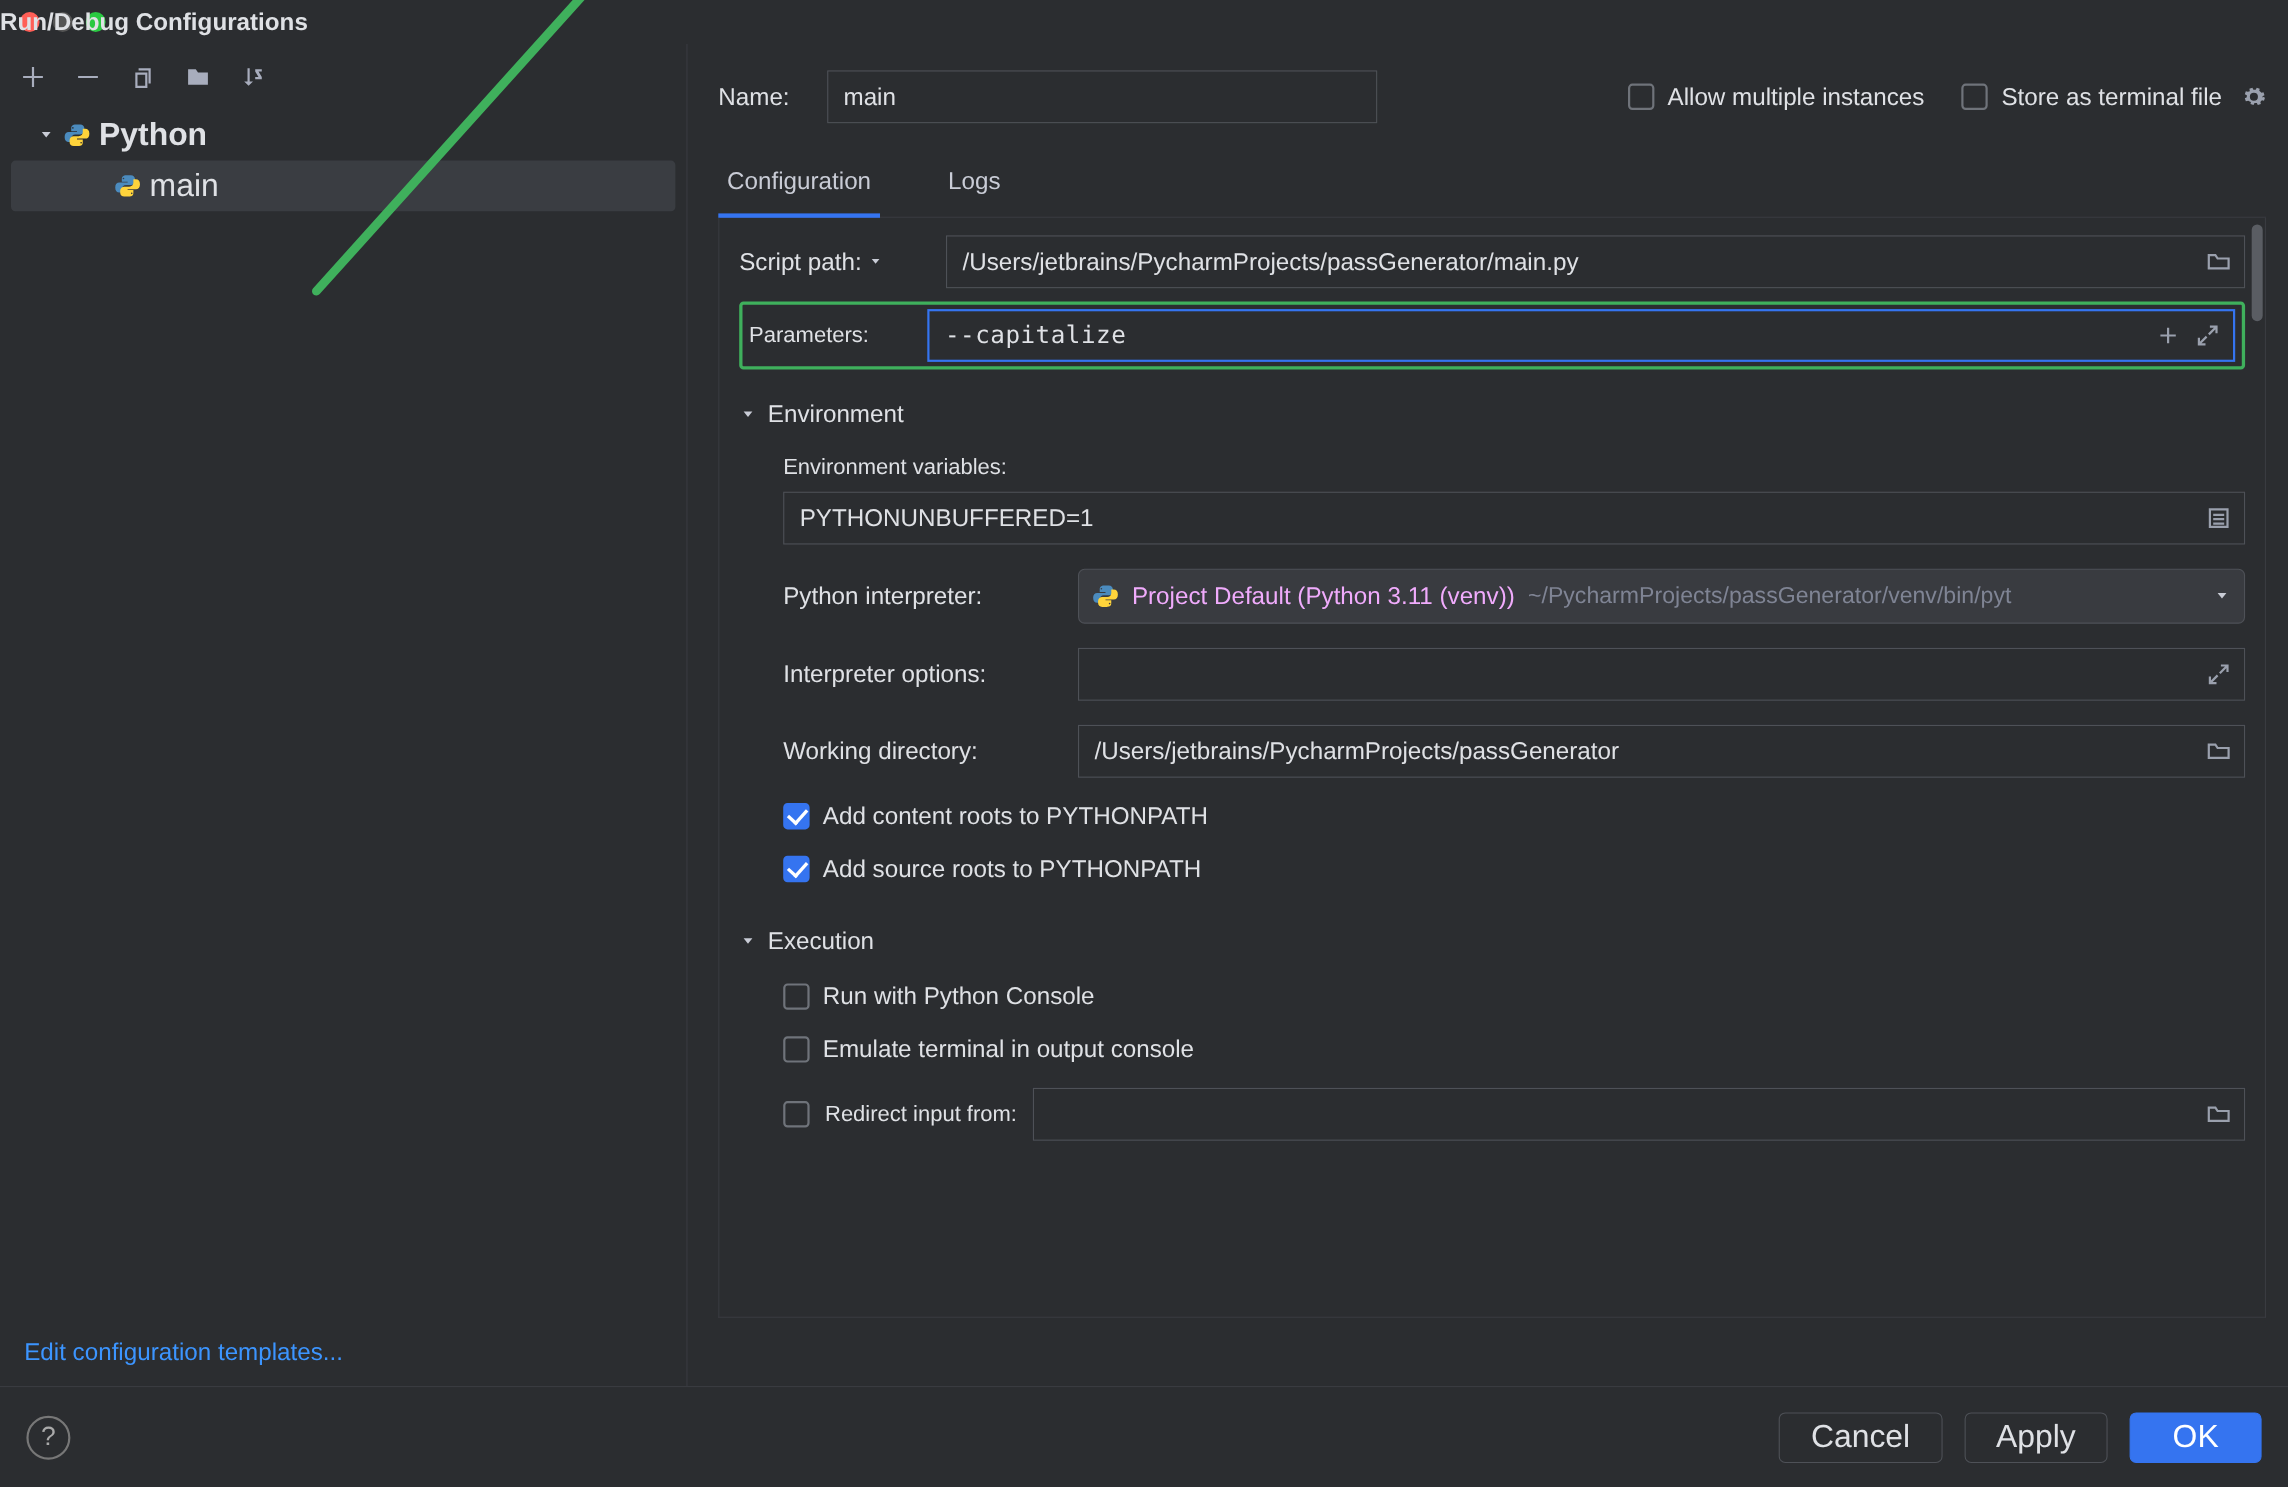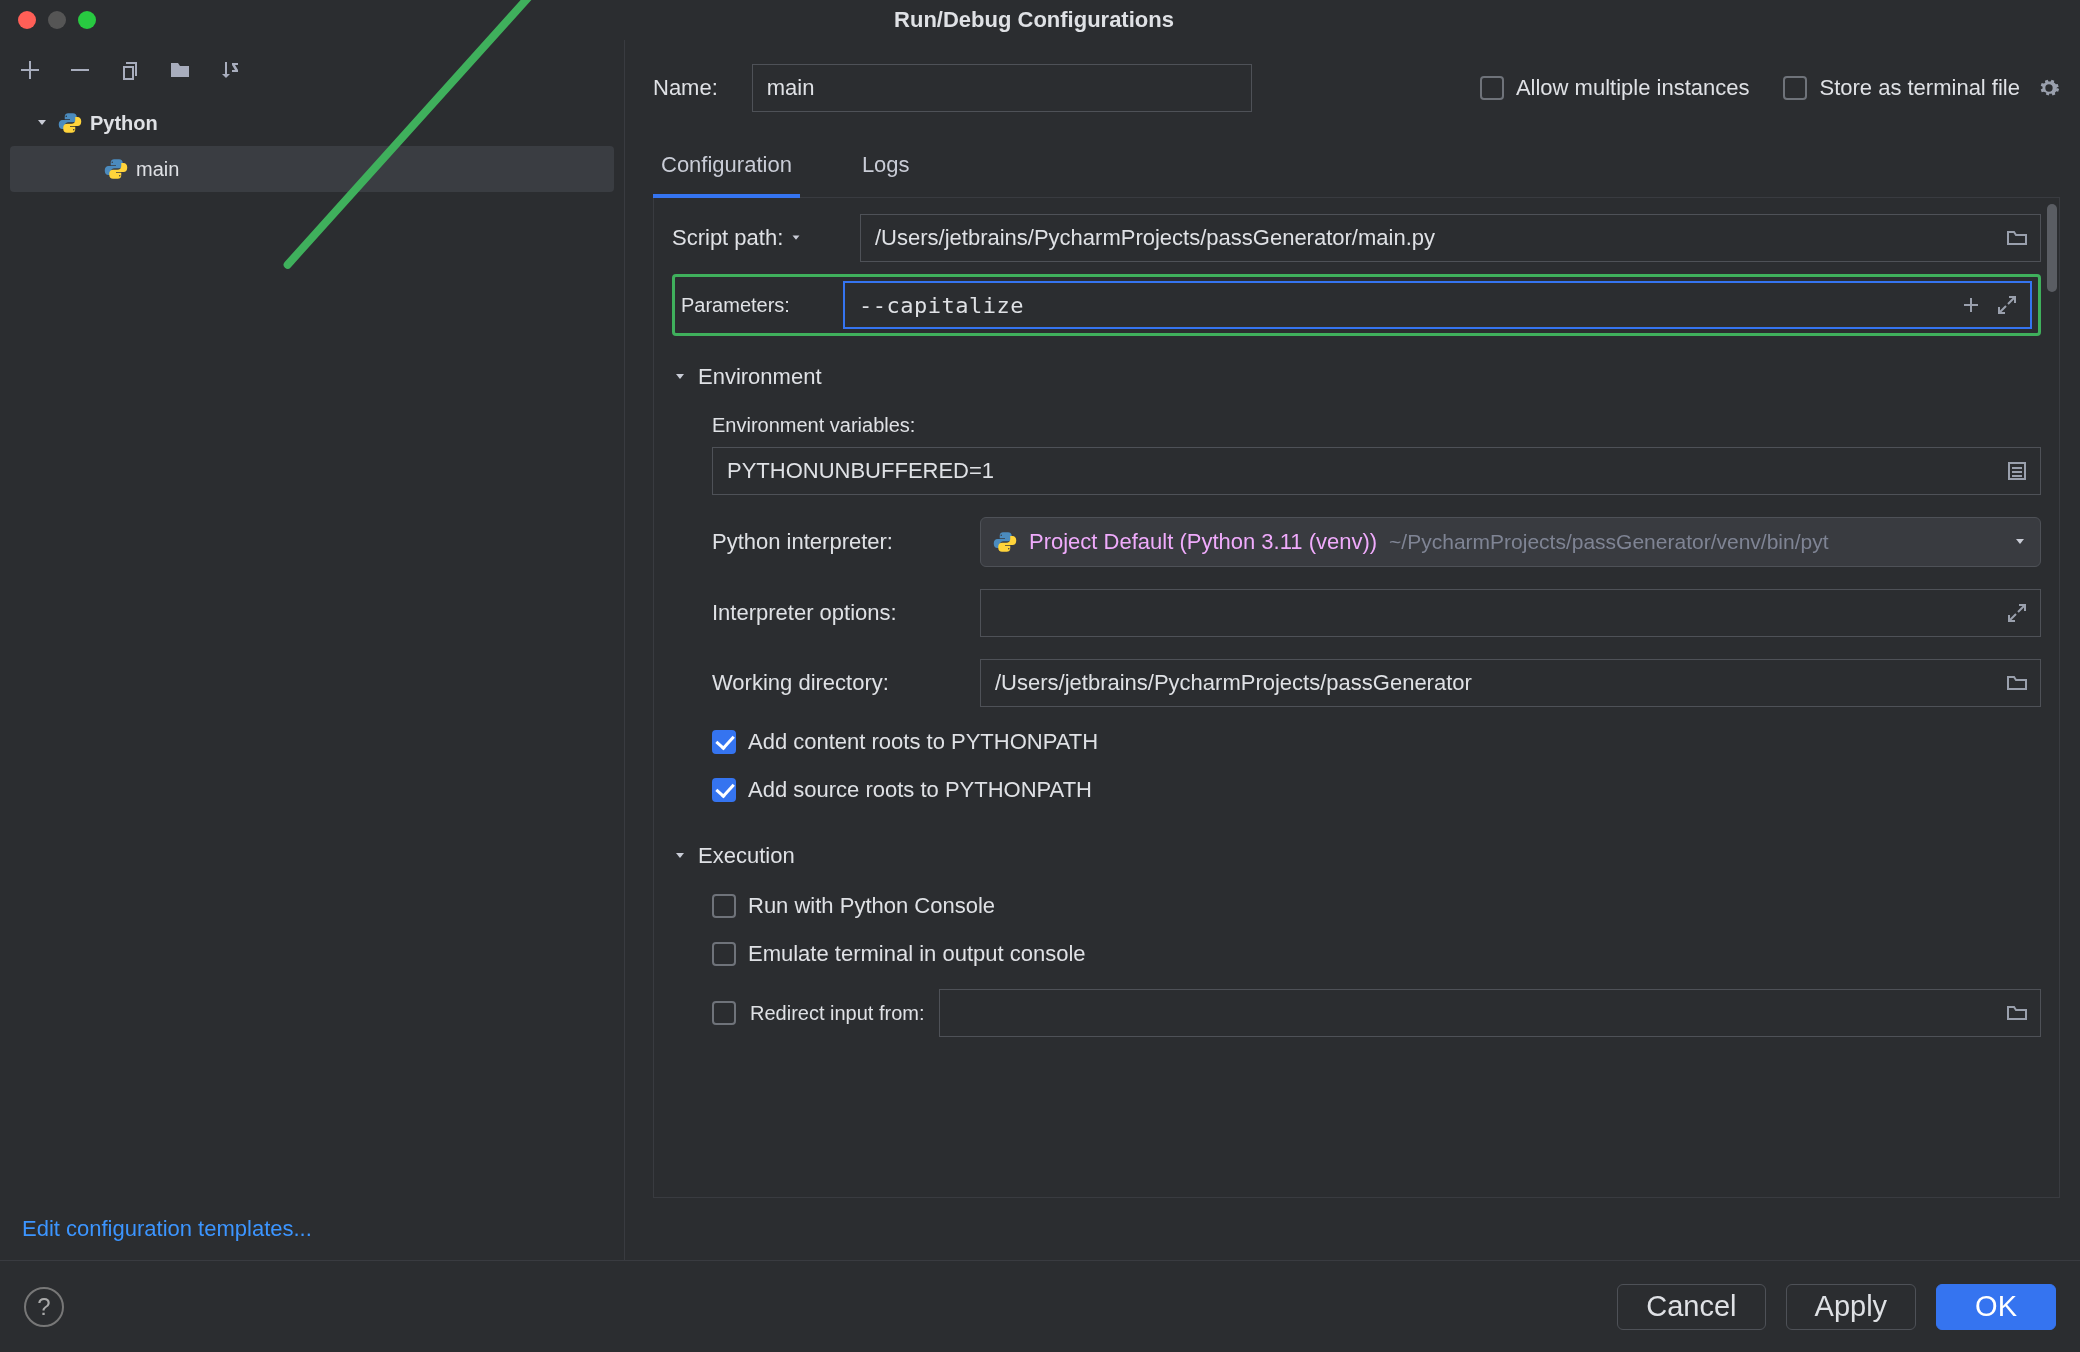--- a/index.html
+++ b/index.html
@@ -21,21 +21,21 @@
   }
   .titlebar .controls {
     display: flex; gap: 12px; padding-left: 18px;
   }
   .traffic { width: 18px; height: 18px; border-radius: 50%; }
   .tc-close { background: #ff5f57; }
   .tc-min   { background: #555; }
   .tc-max   { background: #28c941; }
   .titlebar .title {
     position: absolute; left:0; right:12px;
-    text-align: center; font-size: 22px; font-weight: 600;
+    font-size: 22px; font-weight: 600;
     color: #dfe1e5;
   }
   
   .main {
     display: flex;
     height: 1220px;
   }
   .sidebar {
     width: 625px;
     border-right: 1px solid #393b40;
@@ -45,21 +45,21 @@
   .toolbar {
     display: flex; gap: 18px; padding: 4px 14px 14px 14px;
     align-items: center;
   }
   .tool-ic { width: 32px; height: 32px; display:flex; align-items:center; justify-content:center; fill:#a8adbd; color:#a8adbd; }
   .tool-ic svg { width: 24px; height: 24px; }
   .tree { padding: 0 10px; }
   .tree-row {
     display:flex; align-items:center; gap:8px; height:46px;
     padding: 0 14px; border-radius:4px;
-    font-size: 20px;
+    font-size: 29px;
   }
   .tree-row.indent1 { padding-left: 24px; }
   .tree-row.indent2 { padding-left: 94px; }
   .tree-row.sel { background:#3a3d42; }
   .py-ic { width:24px; height:24px; }
   .tree-top-lbl { font-weight:700; }
   .edit-templates {
     margin-top:auto; padding: 10px 22px 18px;
     color:#3c95ff; font-size:22px;
   }

